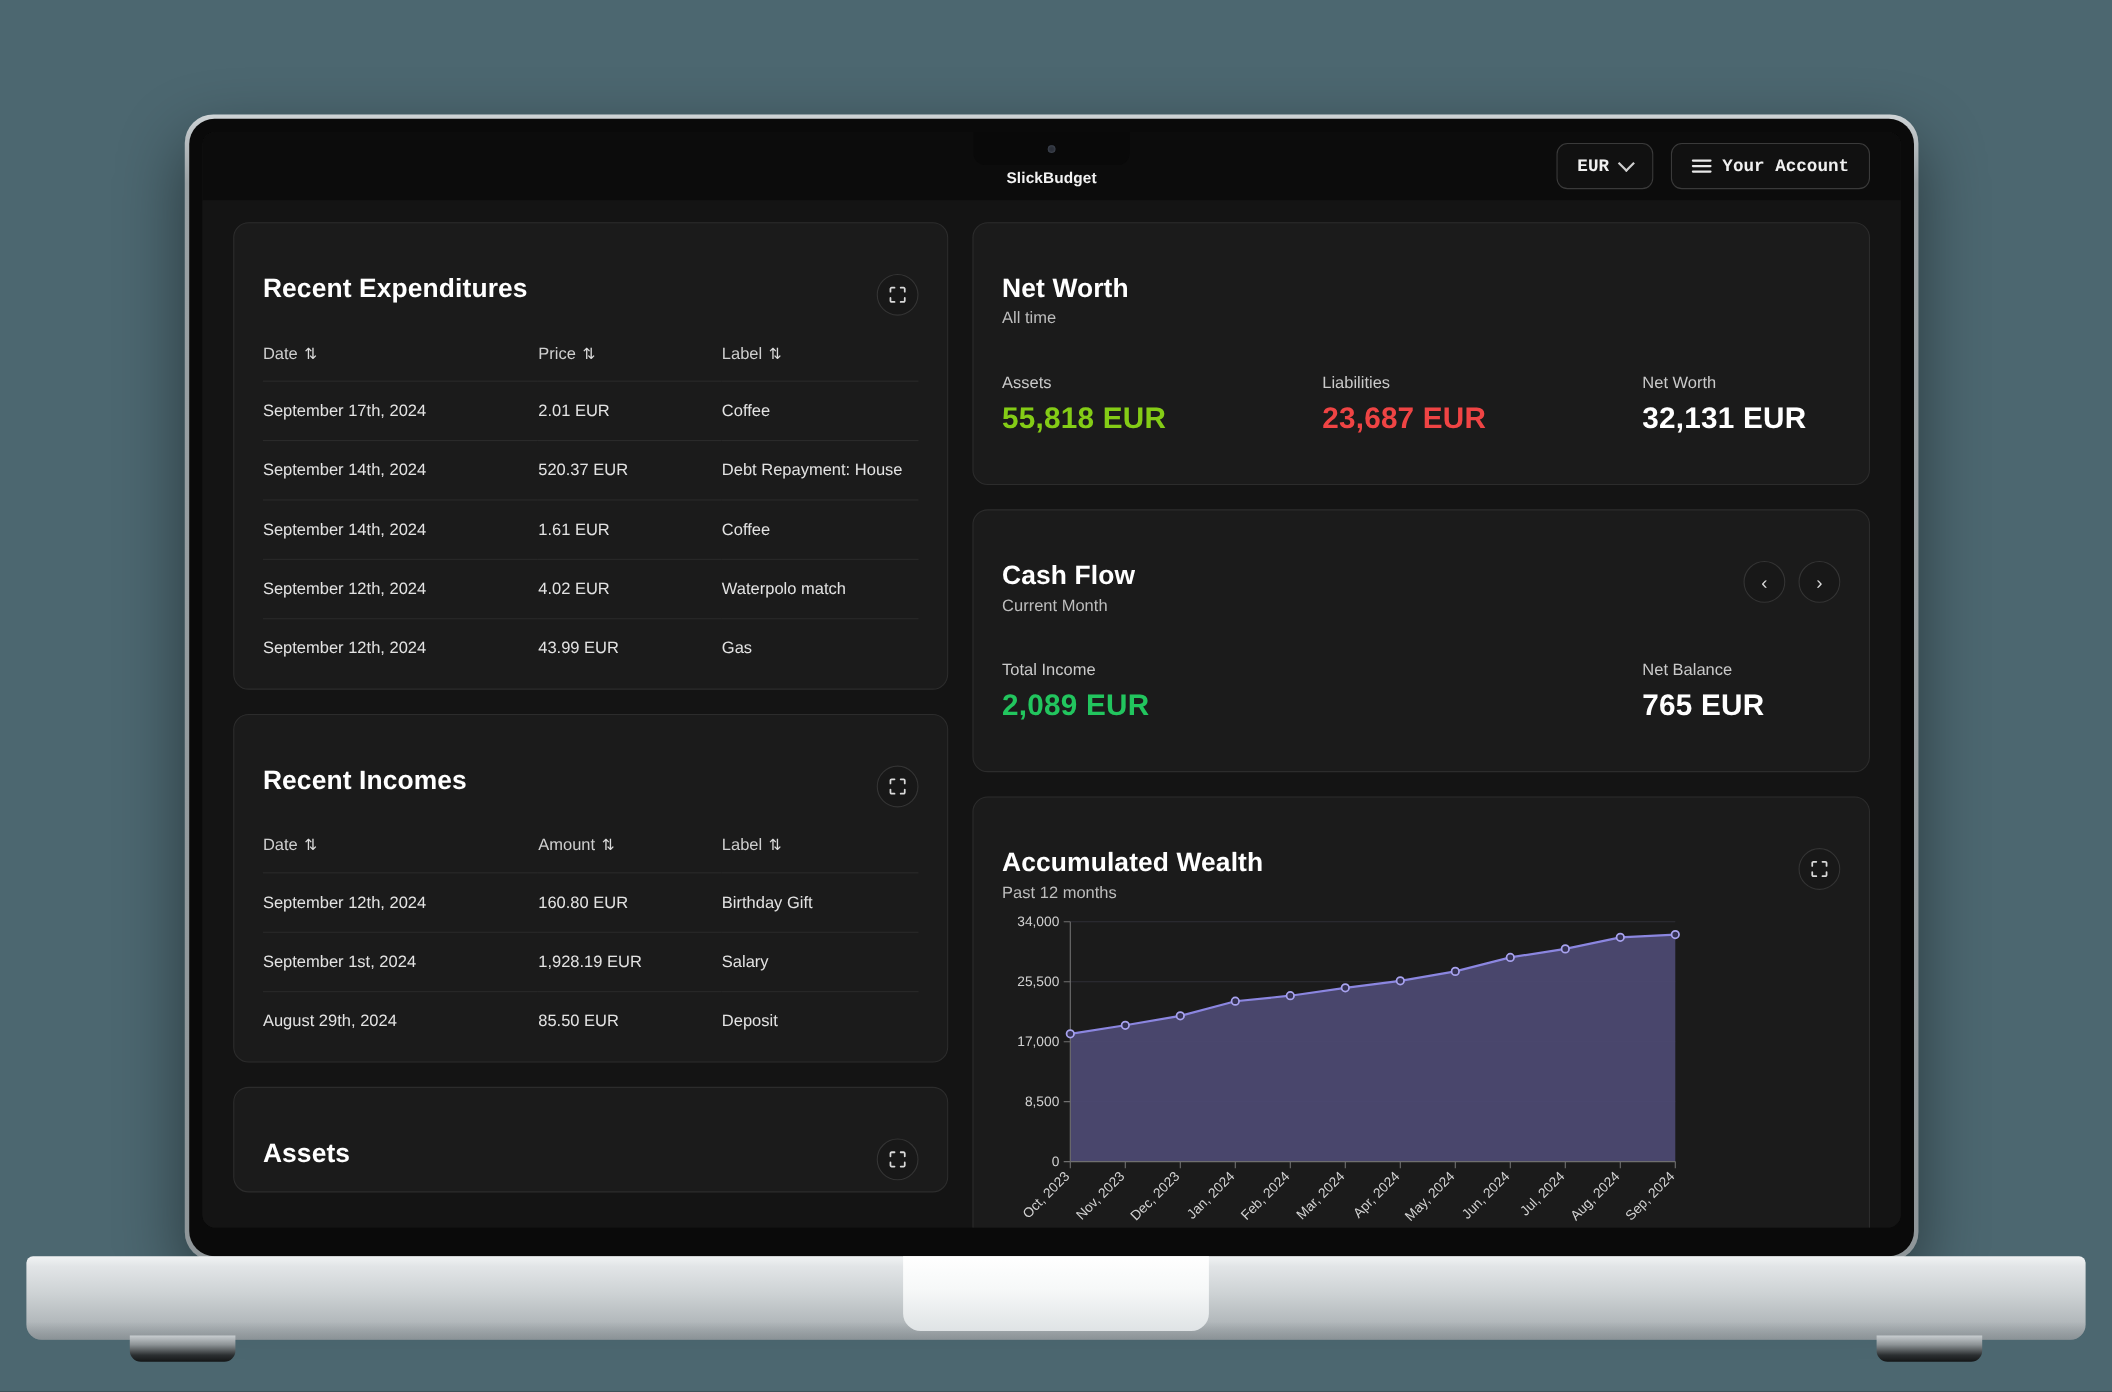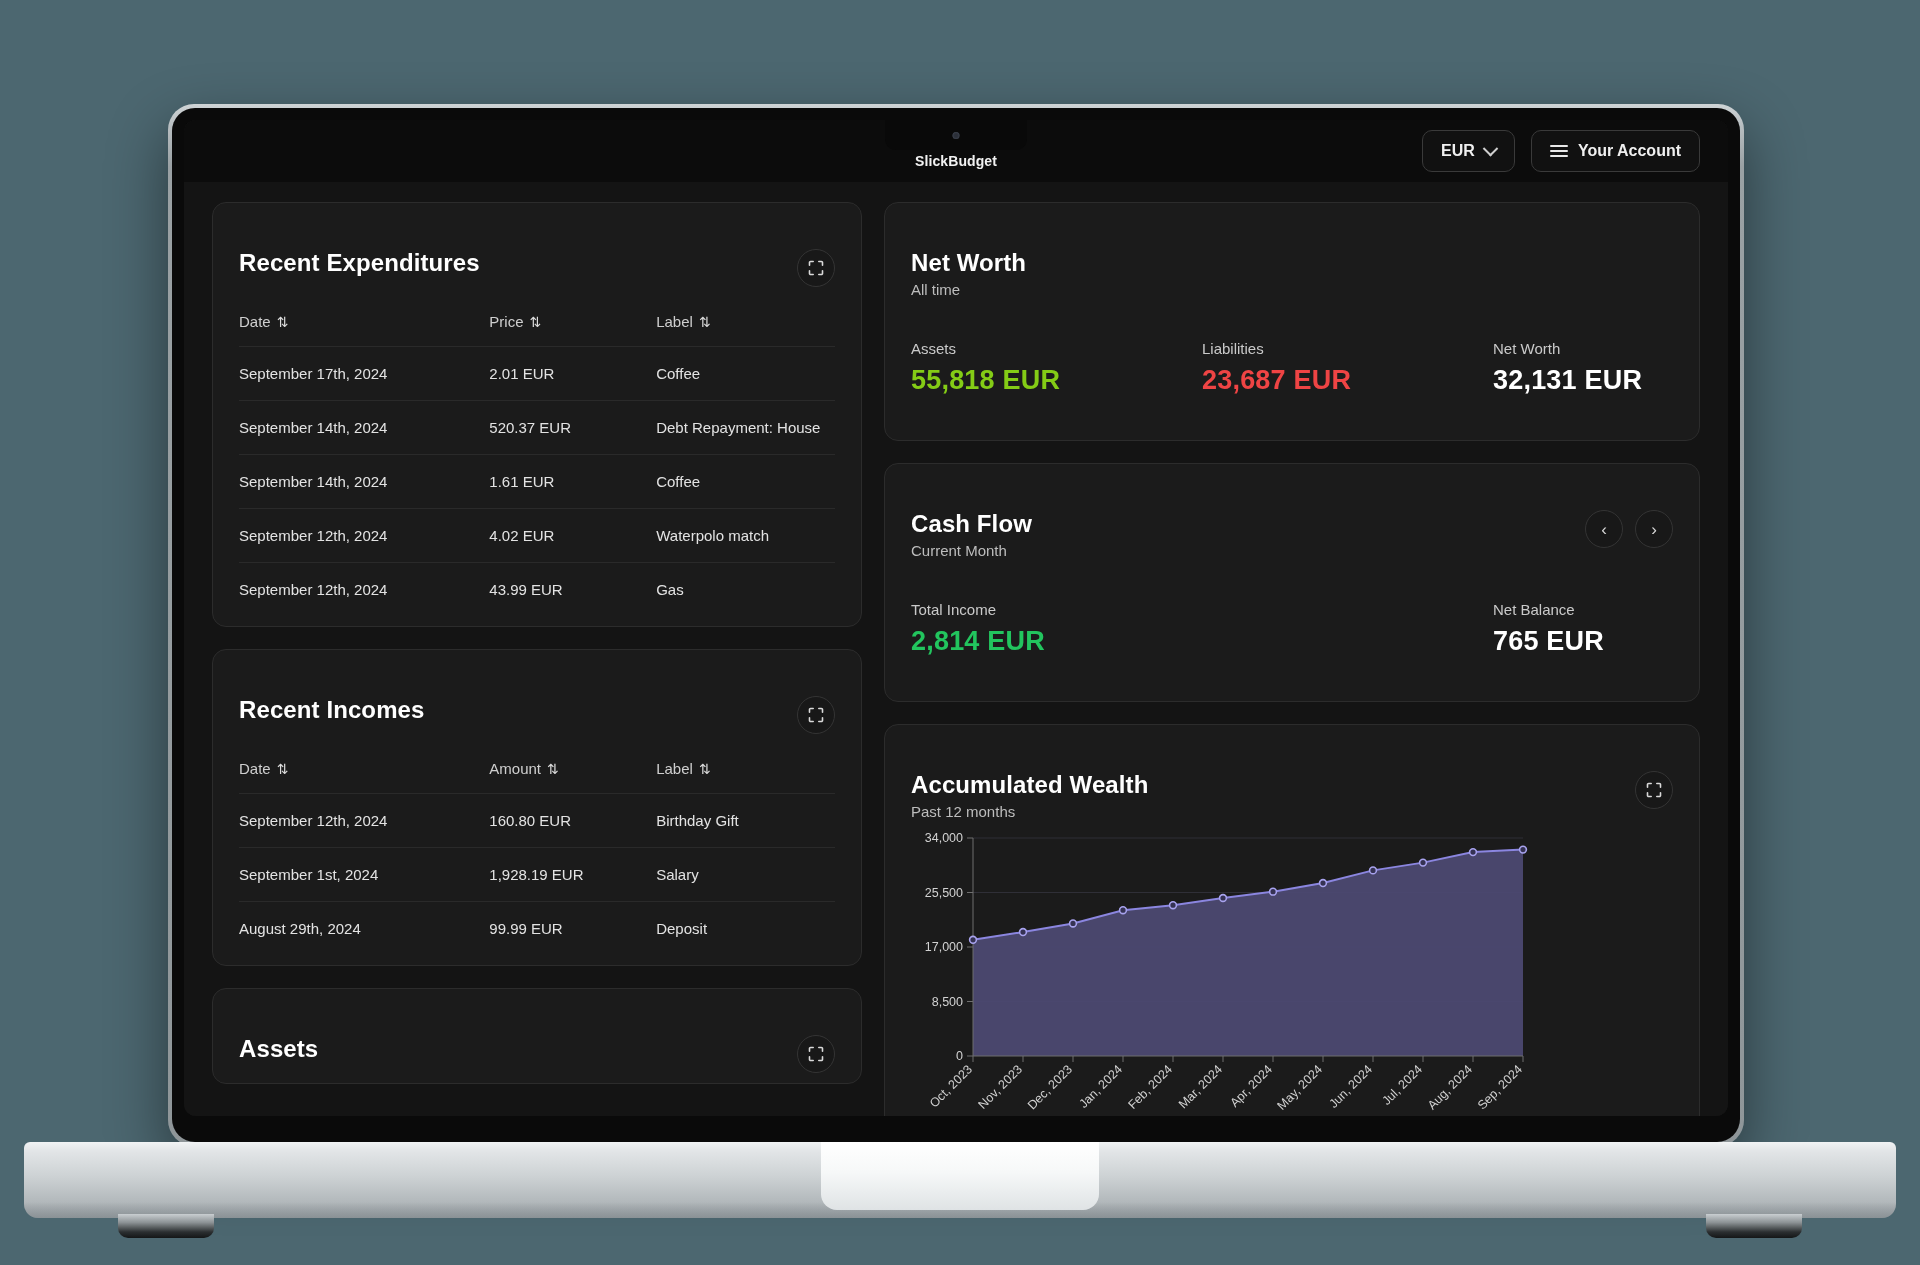--- a/index.html
+++ b/index.html
@@ -85,21 +85,21 @@
   .brand {
     position:absolute; left:50%; transform:translateX(-50%);
     font-size: 14px; font-weight: 700; color:#f2f2f2; letter-spacing:.1px;
     top: 33px;
   }
   .topbar-right { margin-left:auto; display:flex; align-items:center; gap:16px; }
   .pill {
     display:flex; align-items:center; gap:10px;
     border:1px solid #3a3a3a; border-radius:10px;
     padding: 11px 18px; background:#111; color:#f0f0f0;
-    font-size:16px; font-weight:600; cursor:pointer;
+    font-size:16px; font-weight:600; cursor:pointer;font-family:Liberation Mono, monospace;
   }
   .chev { width:11px; height:11px; border-right:2px solid #cfcfcf; border-bottom:2px solid #cfcfcf;
           transform: rotate(45deg) translate(-2px,-2px); }
   .burger { display:inline-flex; flex-direction:column; gap:3px; }
   .burger i { display:block; width:18px; height:2px; background:#e8e8e8; border-radius:1px; }
 
   .content { display:flex; gap:22px; padding: 20px 28px 0 28px; height: calc(100% - 62px); }
   .col { display:flex; flex-direction:column; gap:22px; }
   .col-left { width: 650px; flex:0 0 650px; }
   .col-right { flex:1; }
@@ -263,21 +263,21 @@
                         <td class="c2">160.80 EUR</td>
                         <td class="c3">Birthday Gift</td>
                       </tr>
                       <tr>
                         <td class="c1">September 1st, 2024</td>
                         <td class="c2">1,928.19 EUR</td>
                         <td class="c3">Salary</td>
                       </tr>
                       <tr>
                         <td class="c1">August 29th, 2024</td>
-                        <td class="c2">99.99 EUR</td>
+                        <td class="c2">85.50 EUR</td>
                         <td class="c3">Deposit</td>
                       </tr>
                     </tbody>
                 </table>
               </div>
 
               <div class="card">
                 <div class="card-head">
                   <div class="card-title">Assets</div>
                   <div class="icon-btn">
@@ -331,21 +331,21 @@
                       <span class="arrow">‹</span>
                     </div>
                     <div class="icon-btn">
                       <span class="arrow">›</span>
                     </div>
                   </div>
                 </div>
                 <div class="stats" id="cf-stats">
                     <div class="stat">
                       <div class="stat-label">Total Income</div>
-                      <div class="stat-value" style="color: rgb(34, 197, 94);">2,814 EUR</div>
+                      <div class="stat-value" style="color: rgb(34, 197, 94);">2,089 EUR</div>
                     </div>
                     <div class="stat">
                       <div class="stat-label">Net Balance</div>
                       <div class="stat-value" style="color: rgb(255, 255, 255);">765 EUR</div>
                     </div>
                   </div>
               </div>
 
               <div class="card" style="padding-bottom:14px">
                 <div class="card-head">

